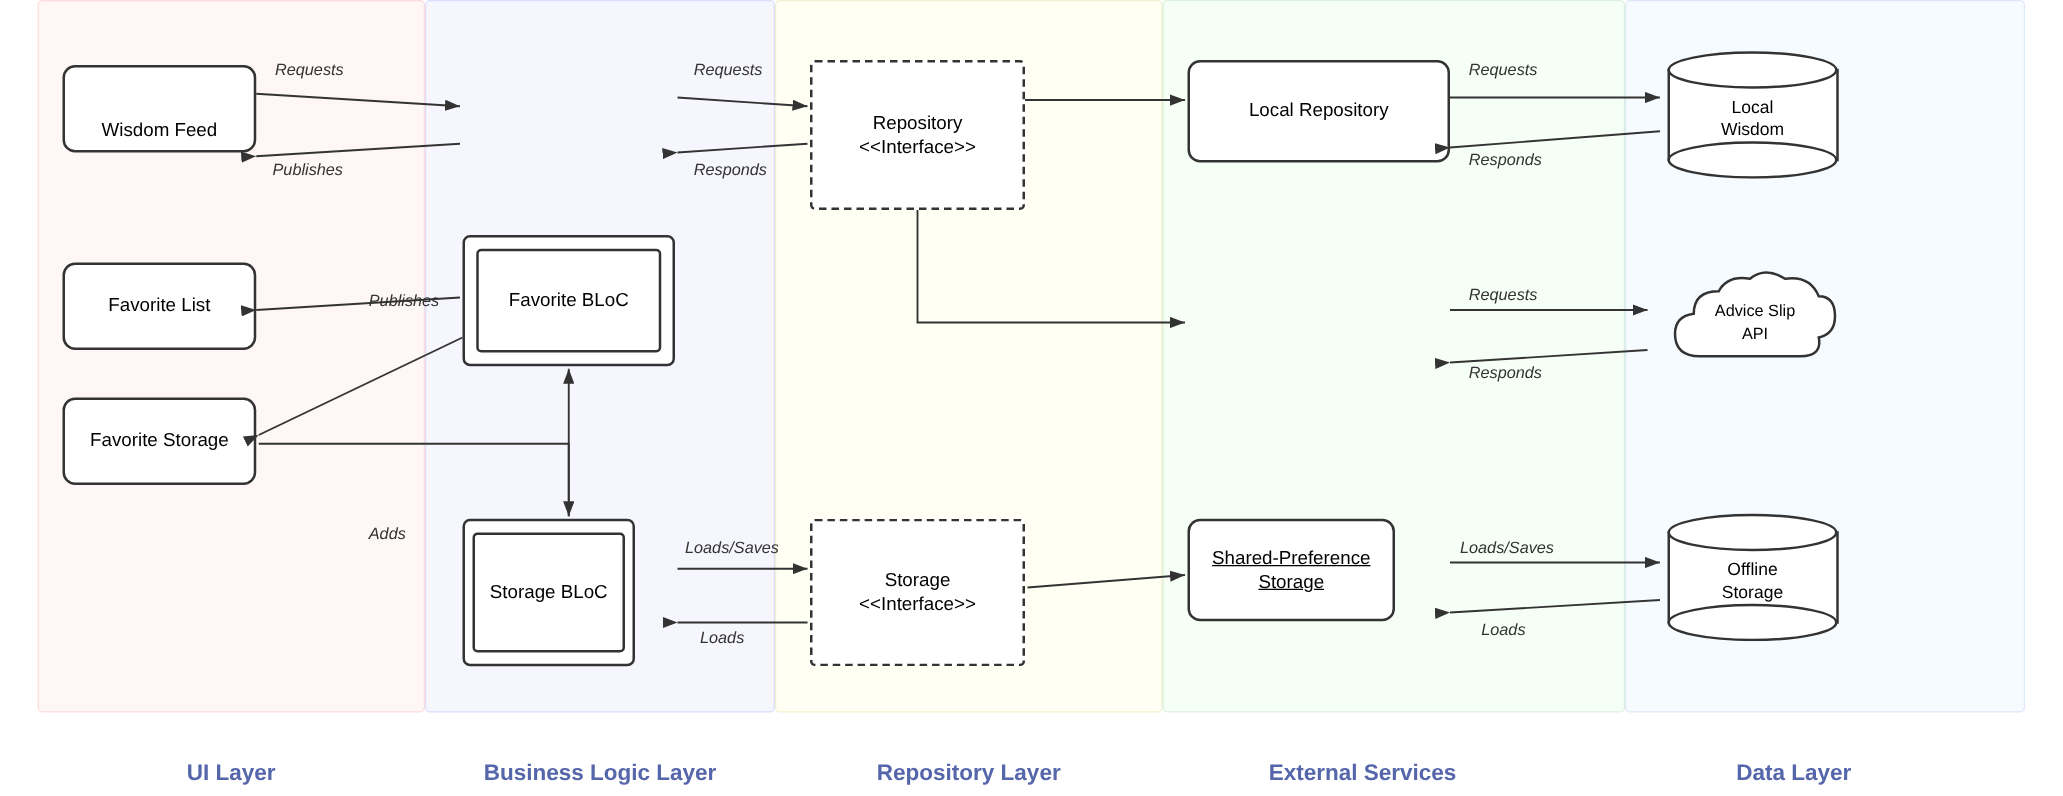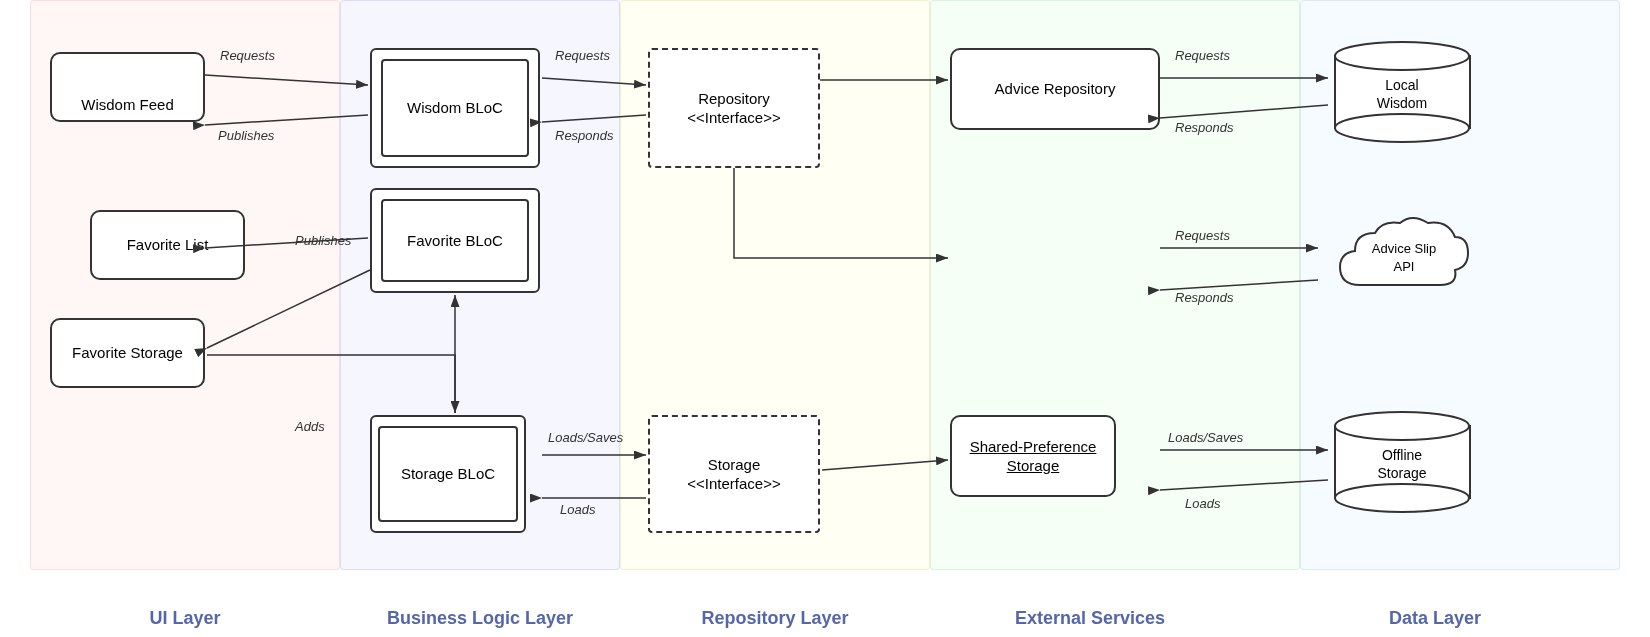--- a/index.html
+++ b/index.html
@@ -79,55 +79,50 @@
 
   <div class="layer-bg layer-ui"></div>
   <div class="layer-bg layer-biz"></div>
   <div class="layer-bg layer-repo"></div>
   <div class="layer-bg layer-data"></div>
   <div class="layer-bg layer-ext"></div>
 
   <div class="box" style="left:50px;top:52px;width:155px;height:70px;align-items:flex-end;">
     <span>Wisdom Feed</span>
   </div>
-  <div class="box" style="left:50px;top:210px;width:155px;height:70px;margin-left:40px;">
+  <div class="box" style="left:50px;top:210px;width:155px;height:70px;">
     <span>Favorite List</span>
   </div>
   <div class="box" style="left:50px;top:318px;width:155px;height:70px;">
     <span>Favorite Storage</span>
   </div>
 
-  <div class="box" style="left:370px;top:48px;width:170px;height:120px;border-radius:6px;">
-    <div class="box" style="position:relative;left:0;top:0;width:148px;height:98px;border-radius:4px;">
-      <span>Wisdom BLoC</span>
-    </div>
-  </div>
 
   <div class="box" style="left:370px;top:188px;width:170px;height:105px;border-radius:6px;">
     <div class="box" style="position:relative;width:148px;height:83px;border-radius:4px;">
       <span>Favorite BLoC</span>
     </div>
   </div>
 
-  <div class="box" style="left:370px;top:415px;width:156px;height:118px;border-radius:6px;">
+  <div class="box" style="left:370px;top:415px;width:138px;height:118px;border-radius:6px;">
     <div class="box" style="position:relative;width:148px;height:96px;border-radius:4px;">
       <span>Storage BLoC</span>
     </div>
   </div>
 
   <div class="box box-dashed" style="left:648px;top:48px;width:172px;height:120px;">
     <span>Repository<br>&lt;&lt;Interface&gt;&gt;</span>
   </div>
 
   <div class="box box-dashed" style="left:648px;top:415px;width:172px;height:118px;">
     <span>Storage<br>&lt;&lt;Interface&gt;&gt;</span>
   </div>
 
   <div class="box" style="left:950px;top:48px;width:210px;height:82px;">
-    <span>Advice Repository</span>
+    <span>Local Repository</span>
   </div>
 
 
   <div class="box" style="left:950px;top:415px;width:166px;height:82px;text-decoration:underline;">
     <span>Shared-Preference<br>Storage</span>
   </div>
 
   <svg style="position:absolute;left:1330px;top:38px;" width="145" height="105">
     <rect x="5" y="18" width="135" height="72" fill="white" stroke="#333" stroke-width="2"></rect>
     <ellipse cx="72" cy="18" rx="67" ry="14" fill="white" stroke="#333" stroke-width="2"></ellipse>

